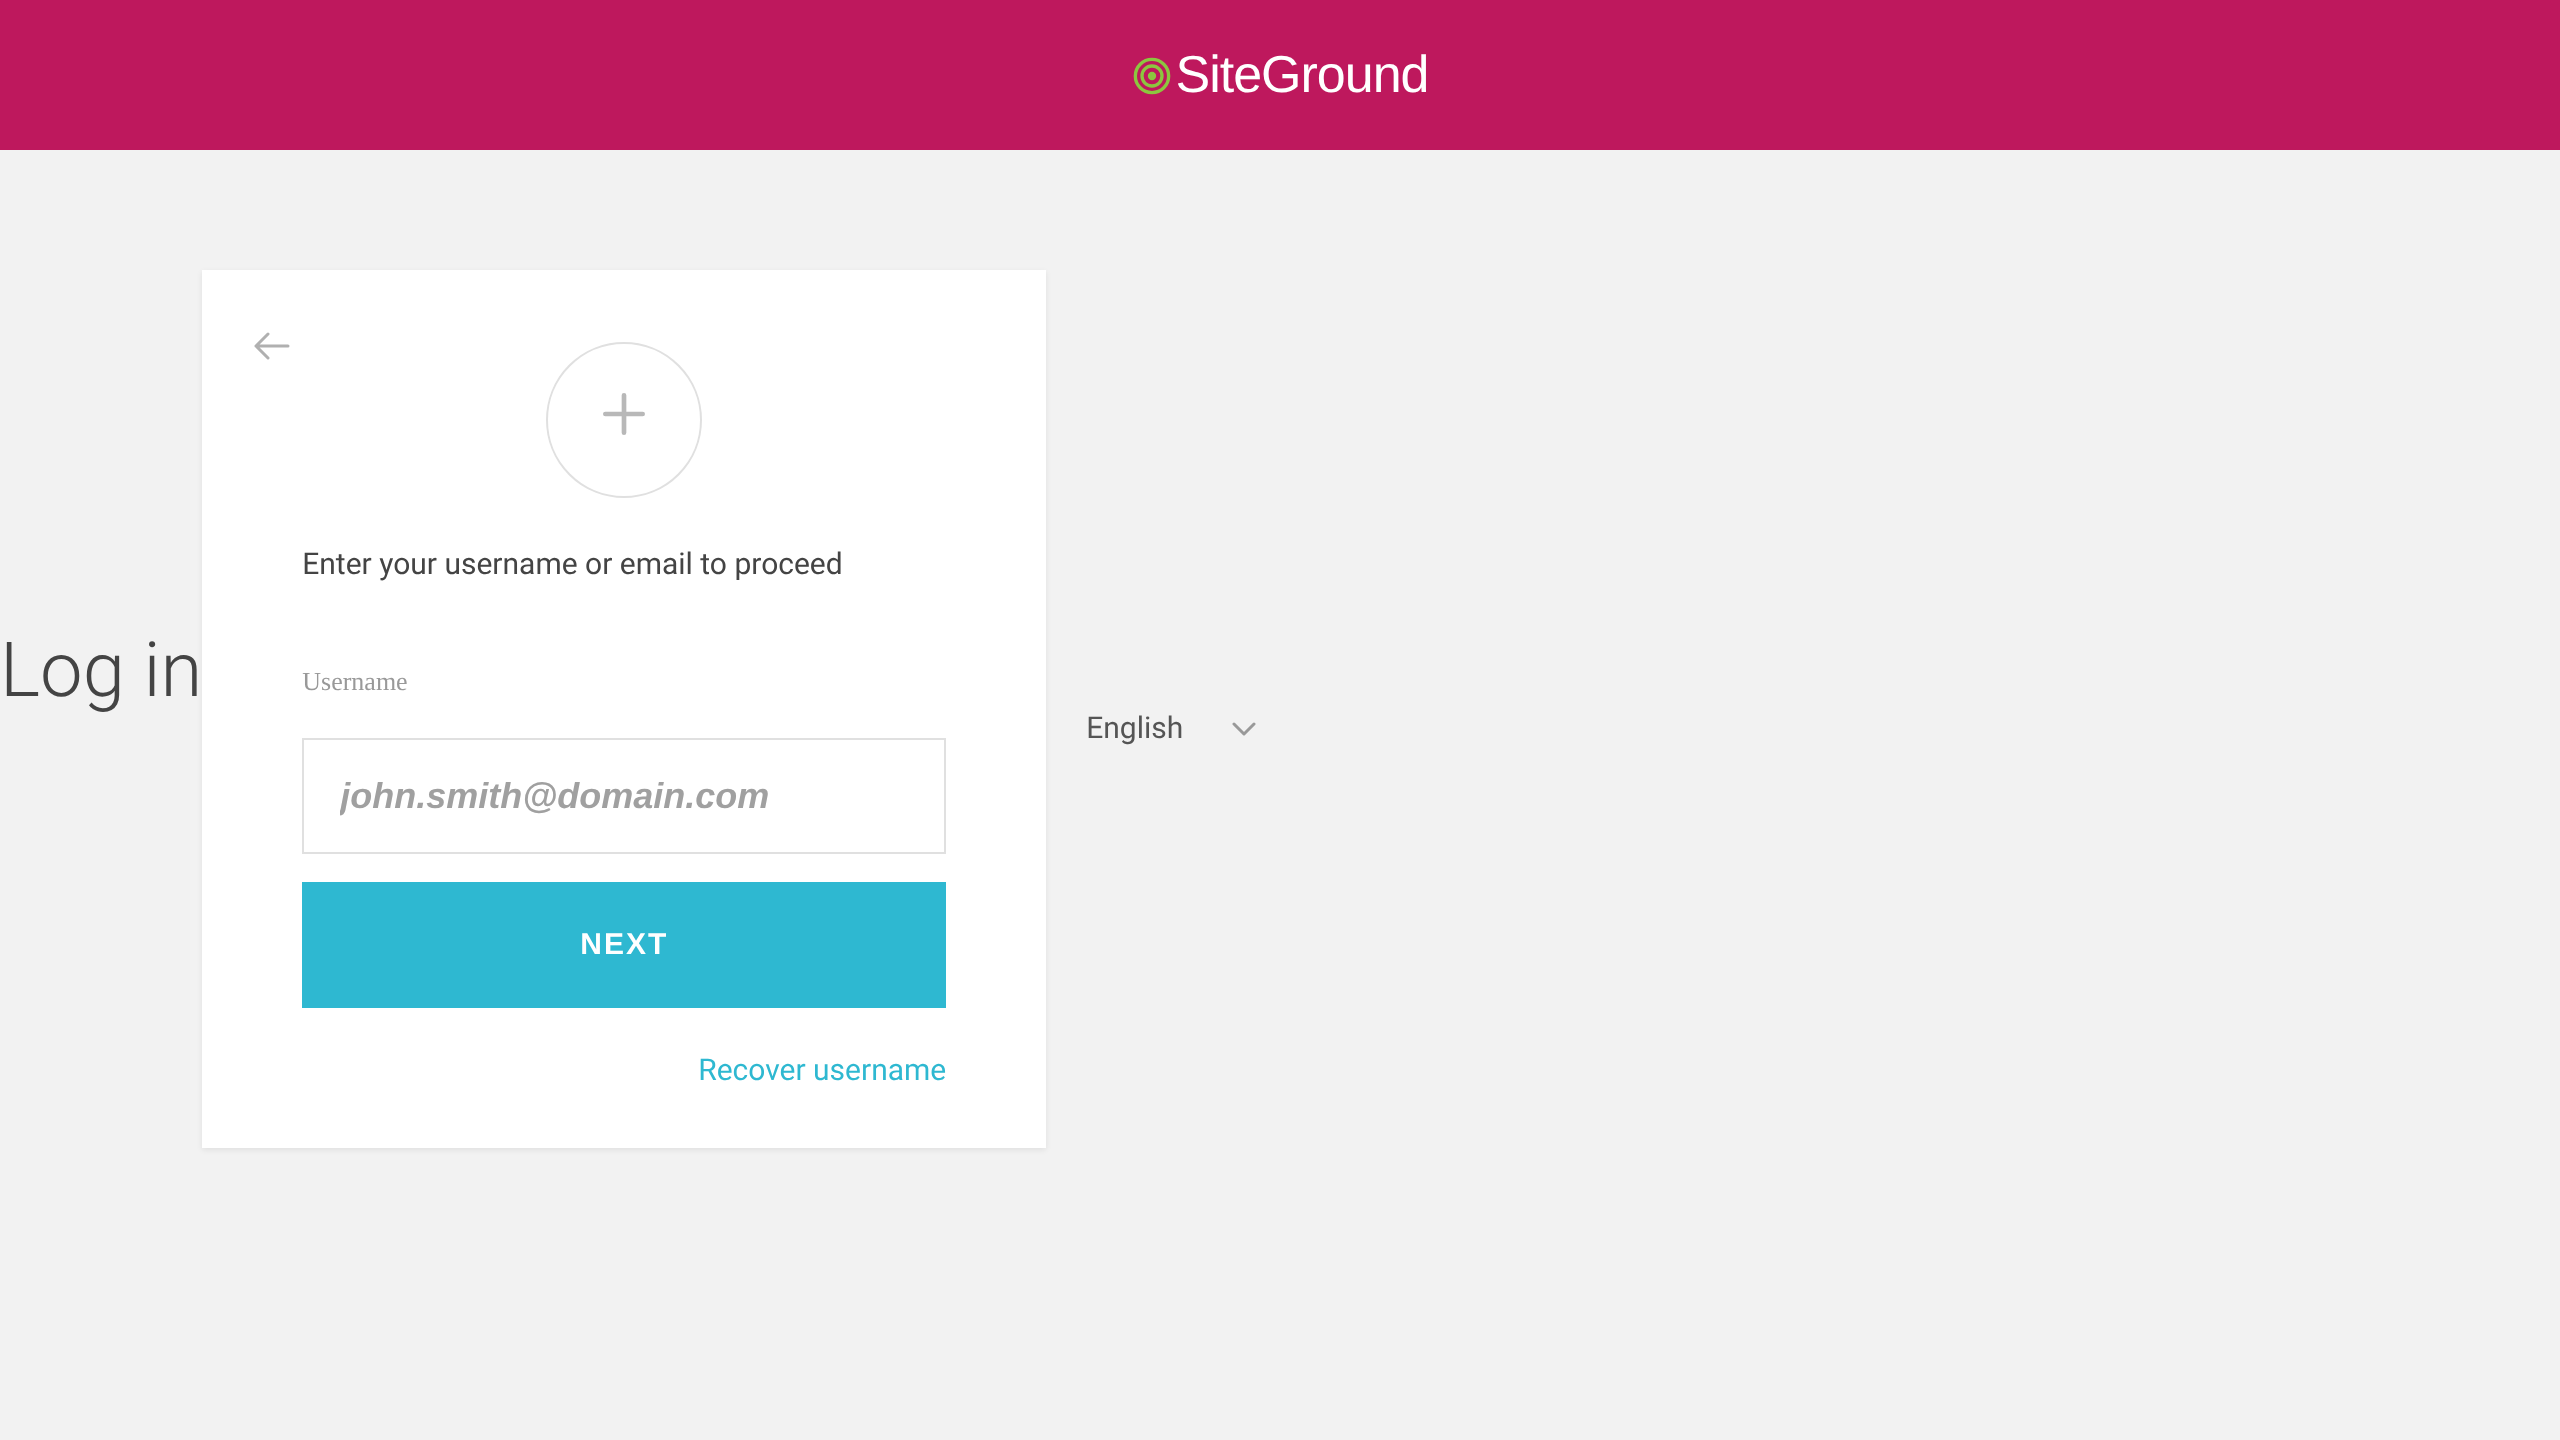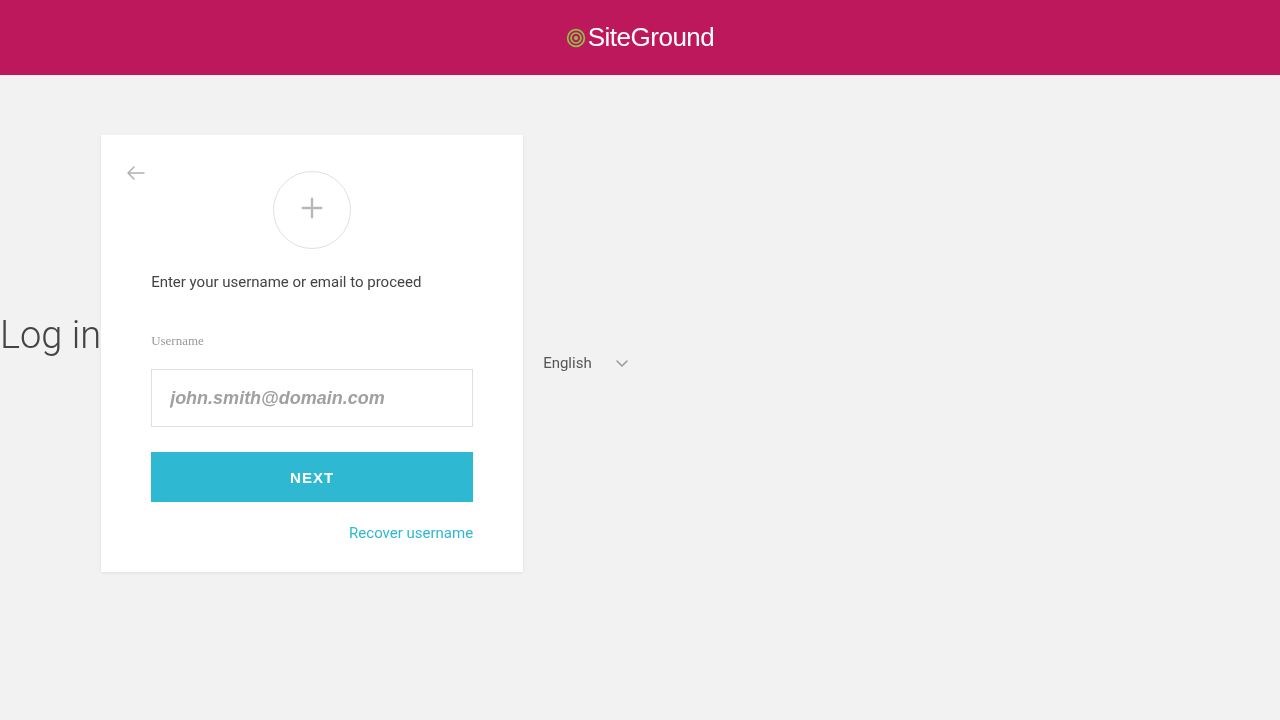--- a/index.html
+++ b/index.html
@@ -110,32 +110,32 @@
     
     .username-input {
       width: 100%;
       height: 58px;
       border: 1px solid #e0e0e0;
       padding: 0 18px;
       font-size: 18px;
       font-style: italic;
       color: #333;
       outline: none;
-      margin-bottom: 25px;
+      margin-bottom: 14px;
     }
     
     .username-input::placeholder {
       color: #a0a0a0;
       font-style: italic;
       font-weight: 600;
     }
     
     .next-button {
       width: 100%;
-      height: 50px;
+      height: 63px;
       background: #2eb8d1;
       border: none;
       color: #fff;
       font-size: 15px;
       font-weight: 600;
       letter-spacing: 1px;
       cursor: pointer;
       margin-bottom: 22px;
     }
     

